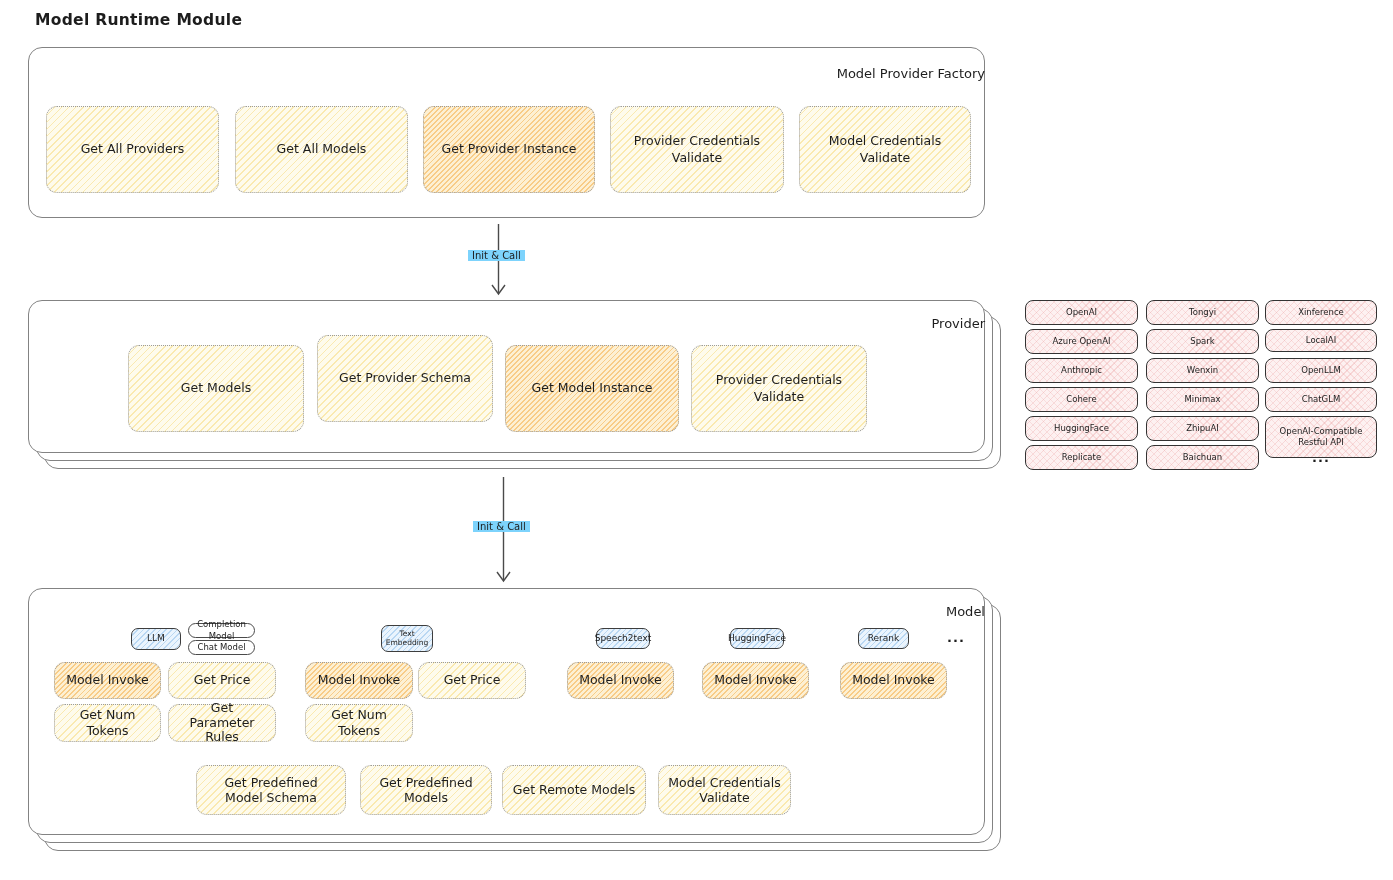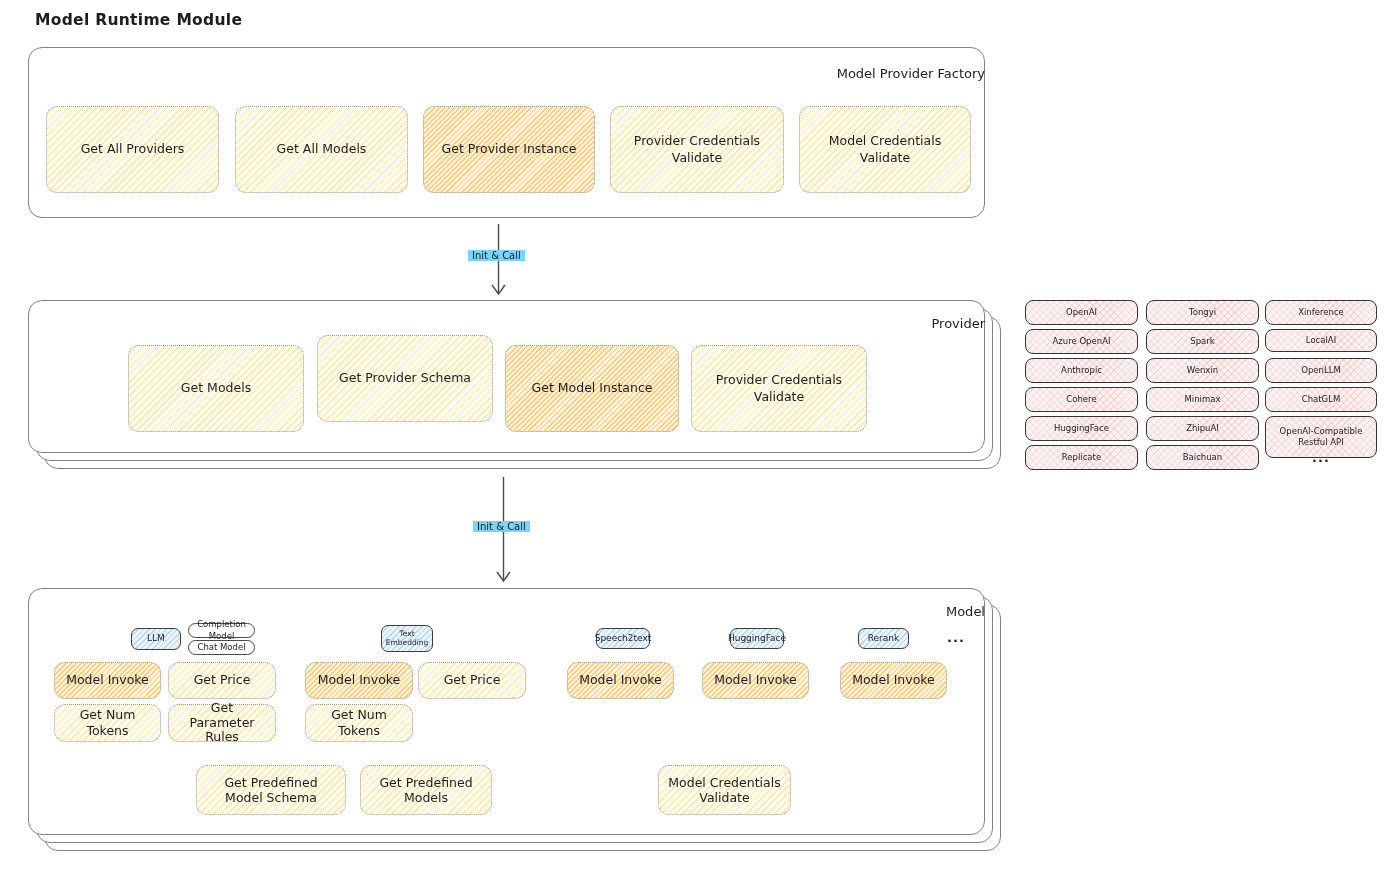--- a/index.html
+++ b/index.html
@@ -116,15 +116,16 @@
   <div class="abs node btn fill-orange" style="left:567px;top:662px;width:107px;height:37px;">Model Invoke</div>
   <div class="abs node btn fill-orange" style="left:702px;top:662px;width:107px;height:37px;">Model Invoke</div>
   <div class="abs node btn fill-orange" style="left:840px;top:662px;width:107px;height:37px;">Model Invoke</div>
 
   <div class="abs node btn fill-yellow" style="left:54px;top:704px;width:107px;height:38px;">Get Num Tokens</div>
   <div class="abs node btn fill-yellow" style="left:168px;top:704px;width:108px;height:38px;line-height:1.15;">Get Parameter Rules</div>
   <div class="abs node btn fill-yellow" style="left:305px;top:704px;width:108px;height:38px;">Get Num Tokens</div>
 
   <div class="abs node btn fill-yellow" style="left:360px;top:765px;width:132px;height:50px;line-height:1.2;">Get Predefined Models</div>
   <div class="abs node btn fill-yellow" style="left:196px;top:765px;width:150px;height:50px;line-height:1.2;">Get Predefined Model Schema</div>
+  <div class="abs node btn fill-yellow" style="left:502px;top:765px;width:144px;height:50px;">Get Remote Models</div>
   <div class="abs node btn fill-yellow" style="left:658px;top:765px;width:133px;height:50px;line-height:1.2;">Model Credentials Validate</div>
 
 </div>
 
 </body></html>

